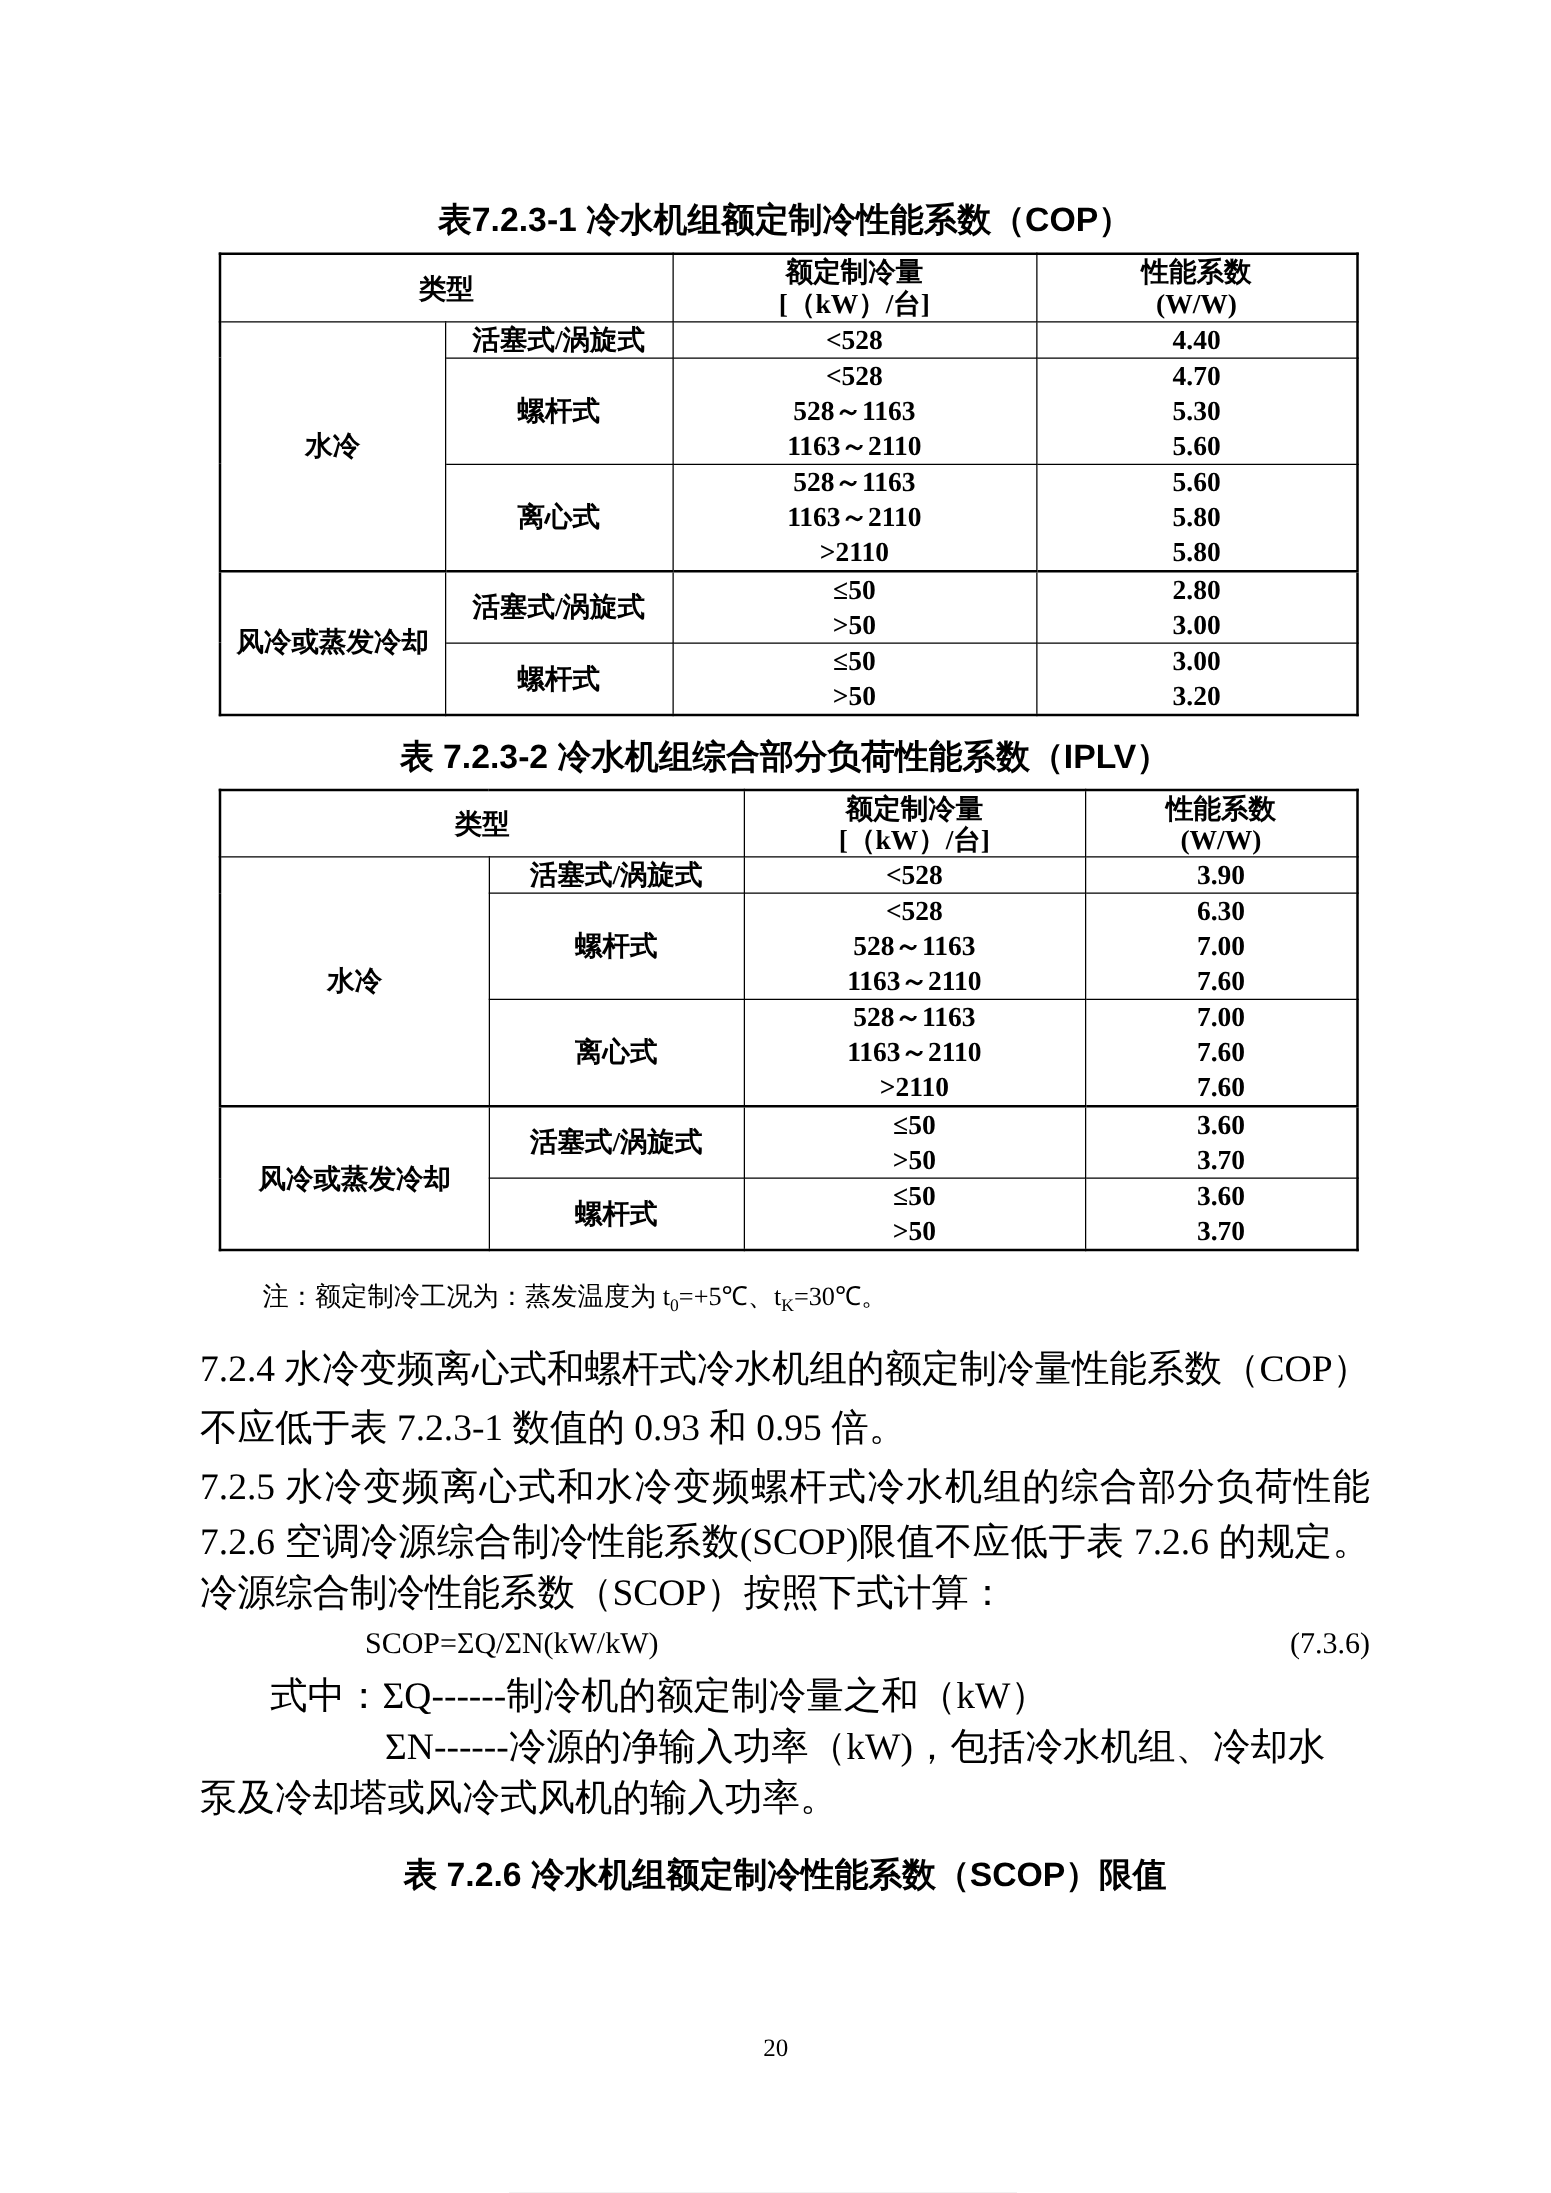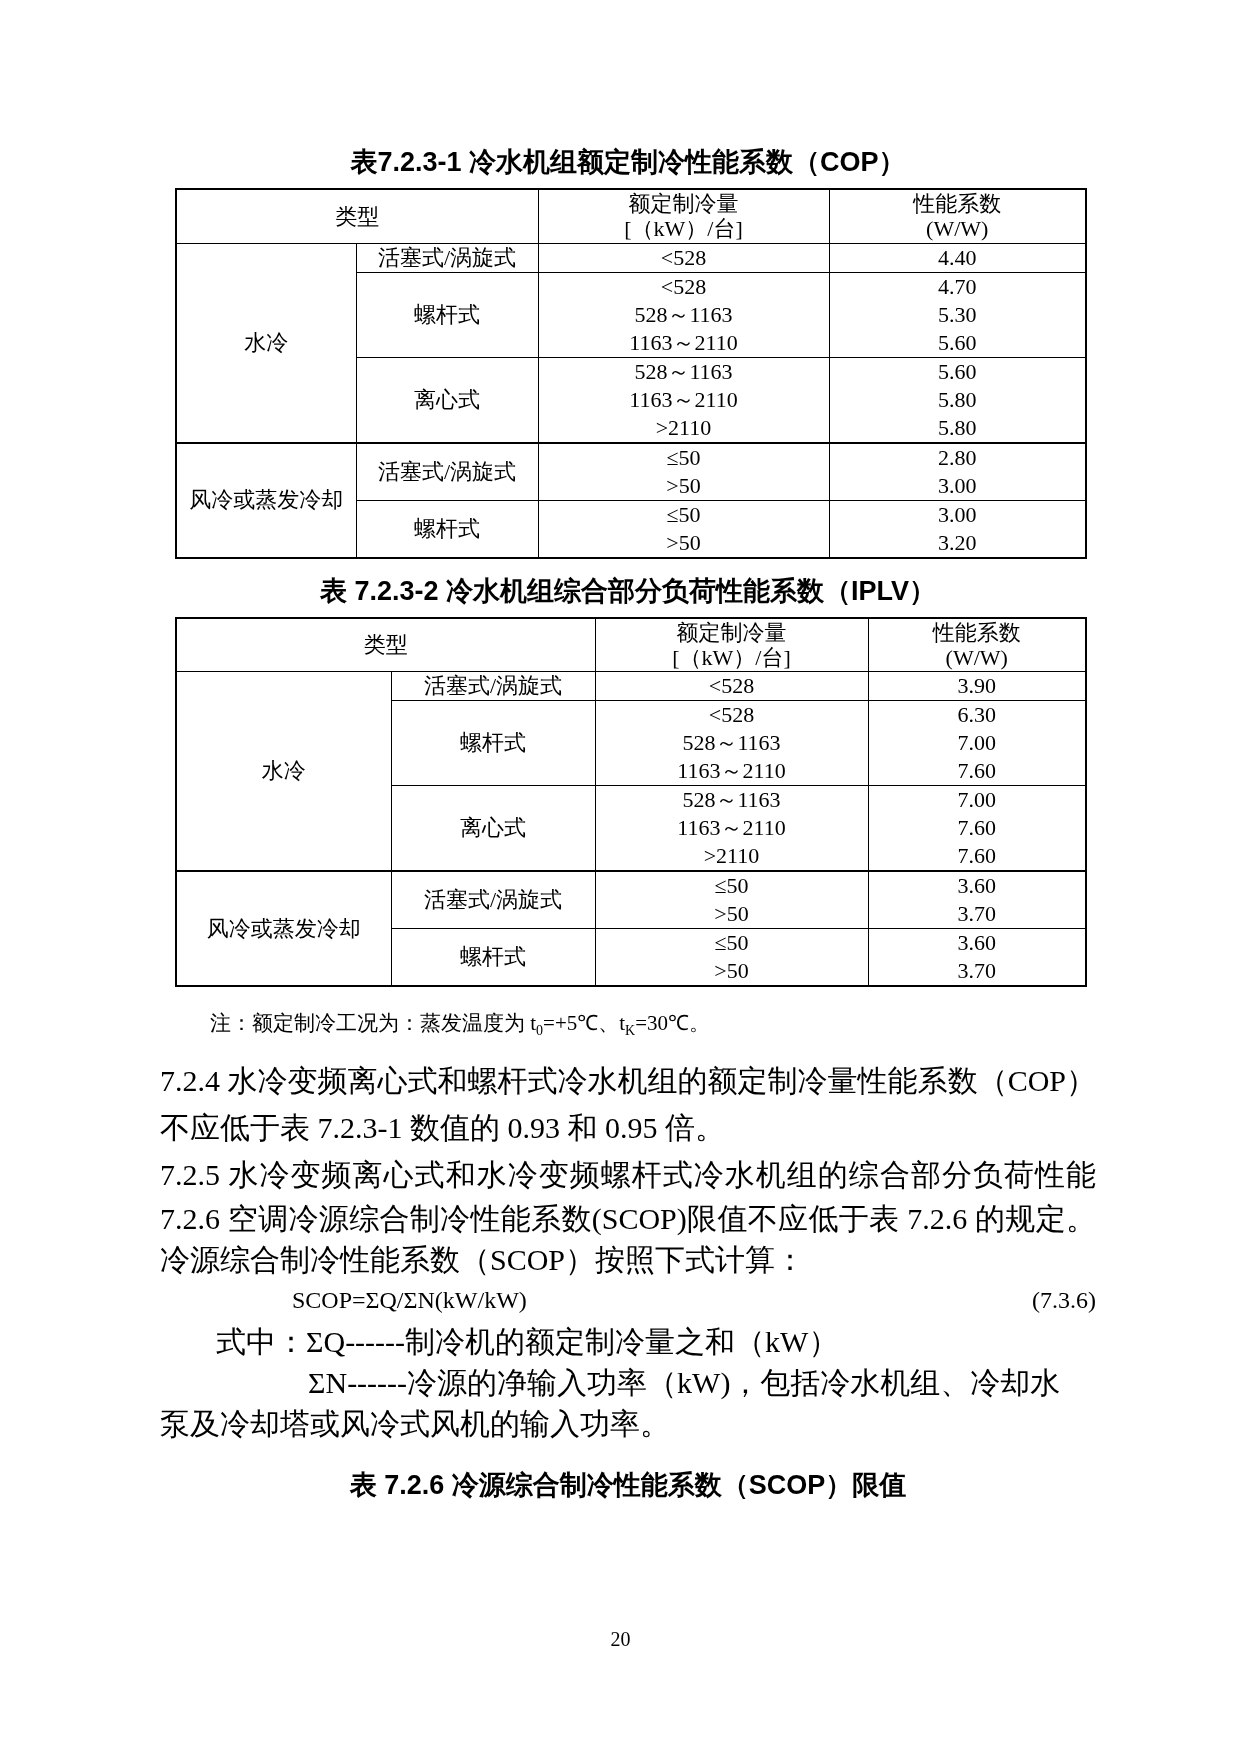--- a/index.html
+++ b/index.html
@@ -10,21 +10,21 @@
     height: 1754px;
     margin: 0 auto;
     background: #ffffff;
     color: #000;
     font-family: "Liberation Serif", serif;
     overflow: hidden;
   }
   .content {
     position: absolute;
     left: 160px;
-    top: 146px;
+    top: 160px;
     width: 936px;
   }
   .doc-title {
     font-family: "Liberation Sans", sans-serif;
     font-weight: bold;
     font-size: 27px;
     line-height: 33px;
     text-align: center;
     color: #000;
   }
@@ -34,21 +34,21 @@
     border-collapse: collapse;
     table-layout: fixed;
     font-size: 22px;
     color: #000;
   }
   table.spec th, table.spec td {
     border: 1px solid #000;
     text-align: center;
     vertical-align: middle;
     padding: 0;
-    font-weight: normal;
+    font-weight: bold;
   }
   table.spec { border: 2px solid #000; }
   table.spec thead th { height: 54px; line-height: 25px; }
   table.spec td { line-height: 28px; }
   table.spec td .ln { line-height: 28px; height: 28px; }
   tr.grp-divider td { border-top: 2px solid #000; }
   .t1 col.c1 { width: 180px; } .t1 col.c2 { width: 182px; }
   .t1 col.c3 { width: 291px; } .t1 col.c4 { width: 257px; }
   .t2 col.c1 { width: 215px; } .t2 col.c2 { width: 204px; }
   .t2 col.c3 { width: 273px; } .t2 col.c4 { width: 218px; }
@@ -271,18 +271,18 @@
       <div class="line-sm">冷源综合制冷性能系数（SCOP）按照下式计算：</div>
       <div class="formula-row">
         <span class="formula">SCOP=ΣQ/ΣN(kW/kW)</span>
         <span class="formula-no">(7.3.6)</span>
       </div>
       <div class="line-sm indent-where">式中：ΣQ------制冷机的额定制冷量之和（kW）</div>
       <div class="line-sm indent-sigman">ΣN------冷源的净输入功率（kW)，包括冷水机组、冷却水</div>
       <div class="line-sm">泵及冷却塔或风冷式风机的输入功率。</div>
     </div>
 
-    <div class="doc-title scop-title">表 7.2.6 冷源综合制冷性能系数（SCOP）限值</div>
+    <div class="doc-title scop-title">表 7.2.6 冷水机组额定制冷性能系数（SCOP）限值</div>
 
   </div>
 
   <div class="page-number">20</div>
 </div>
 
 </body></html>

